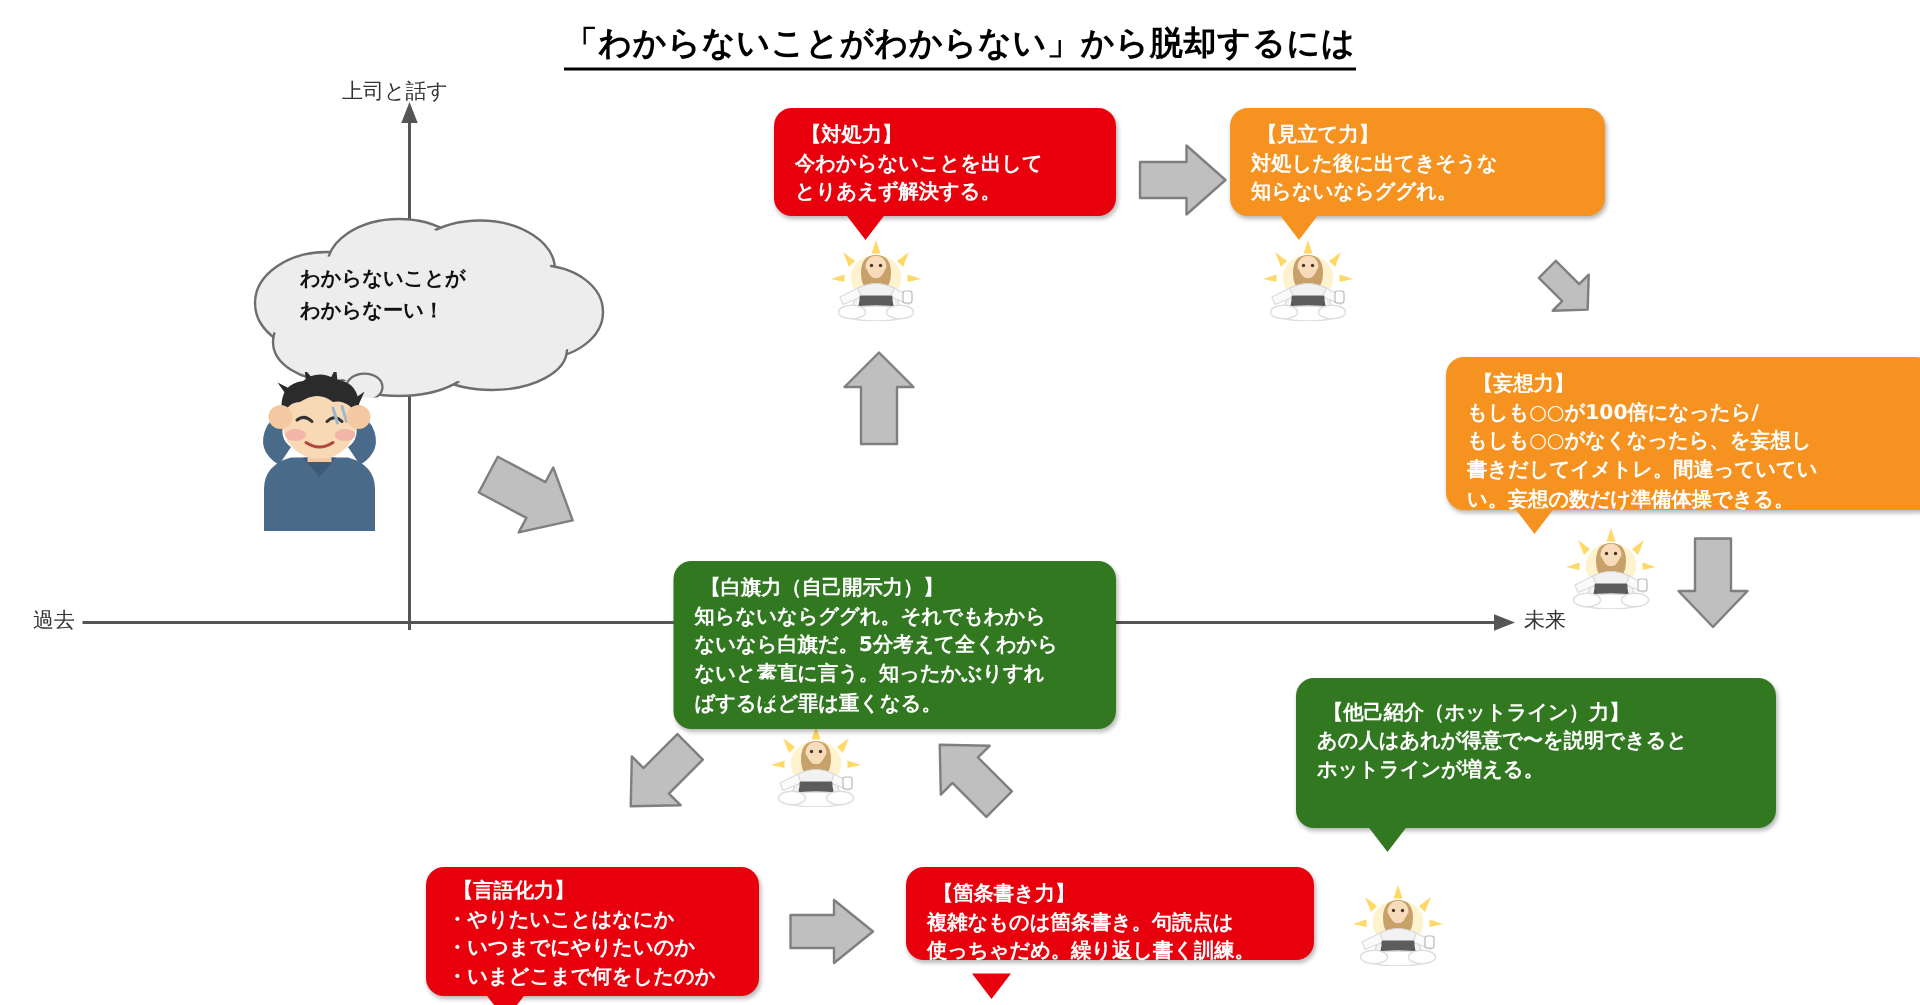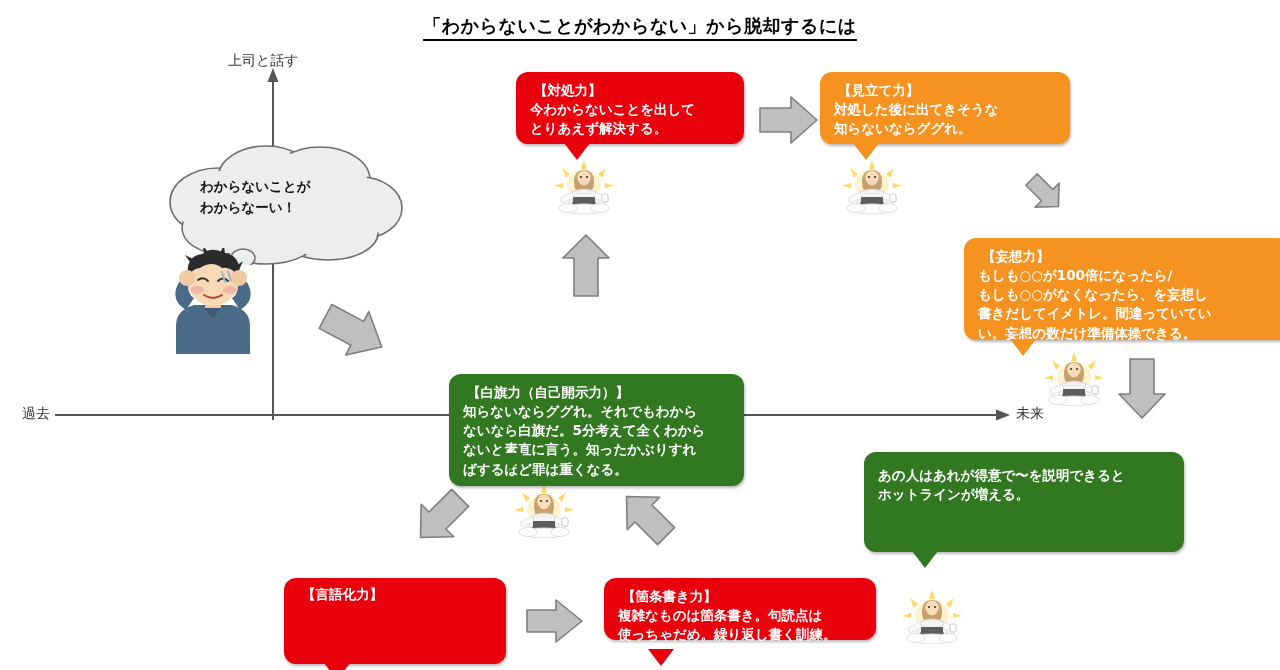--- a/index.html
+++ b/index.html
@@ -8,21 +8,21 @@
     background:#ffffff;
     font-family:"DejaVu Sans","Liberation Sans",sans-serif;
     position:relative;overflow:hidden;
     -webkit-font-smoothing:antialiased;
   }
   #stage{position:absolute;left:0;top:0;width:1280px;height:670px;}
 
   
   .title{
     position:absolute;left:0;top:14px;width:1280px;
-    text-align:center;font-size:18px;font-weight:bold;color:#000;
+    text-align:center;font-size:22px;font-weight:bold;color:#000;
     letter-spacing:0.5px;
   }
   .title span{border-bottom:2px solid #000;padding-bottom:3px;}
 
   
   .axis-label{position:absolute;font-size:14px;color:#333;white-space:nowrap;}
 
   
   .box{
     position:absolute;border-radius:12px;color:#fff;
@@ -332,27 +332,31 @@
   <div class="box green" style="left:449px;top:342px;width:295px;height:112px;margin-top:32px;">
     <span class="ttl">【白旗力（自己開示力）】</span>
     <span class="bdy">知らないならググれ。それでもわから
 ないなら白旗だ。5分考えて全くわから
 ないと素直に言う。知ったかぶりすれ
 ばするほど罪は重くなる。</span>
   </div>
   <div class="tail green" style="left:498px;top:453px;"></div>
 
   <div class="box green" style="left:864px;top:452px;width:320px;height:100px;padding-top:14px;">
+    <span class="ttl">【他己紹介（ホットライン）力】</span>
     <span class="bdy">あの人はあれが得意で〜を説明できると
 ホットラインが増える。</span>
   </div>
   <div class="tail green" style="left:912px;top:551px;"></div>
 
   <div class="box red" style="left:284px;top:578px;width:222px;height:86px;padding-top:7px;">
     <span class="ttl">【言語化力】</span>
+    <span class="bdy">・やりたいことはなにか
+・いつまでにやりたいのか
+・いまどこまで何をしたのか</span>
   </div>
   <div class="tail red" style="left:324px;top:663px;"></div>
 
   <div class="box red" style="left:604px;top:578px;width:272px;height:62px;">
     <span class="ttl">【箇条書き力】</span>
     <span class="bdy">複雑なものは箇条書き。句読点は
 使っちゃだめ。繰り返し書く訓練。</span>
   </div>
   <div class="tail red" style="left:648px;top:649px;"></div>
 

